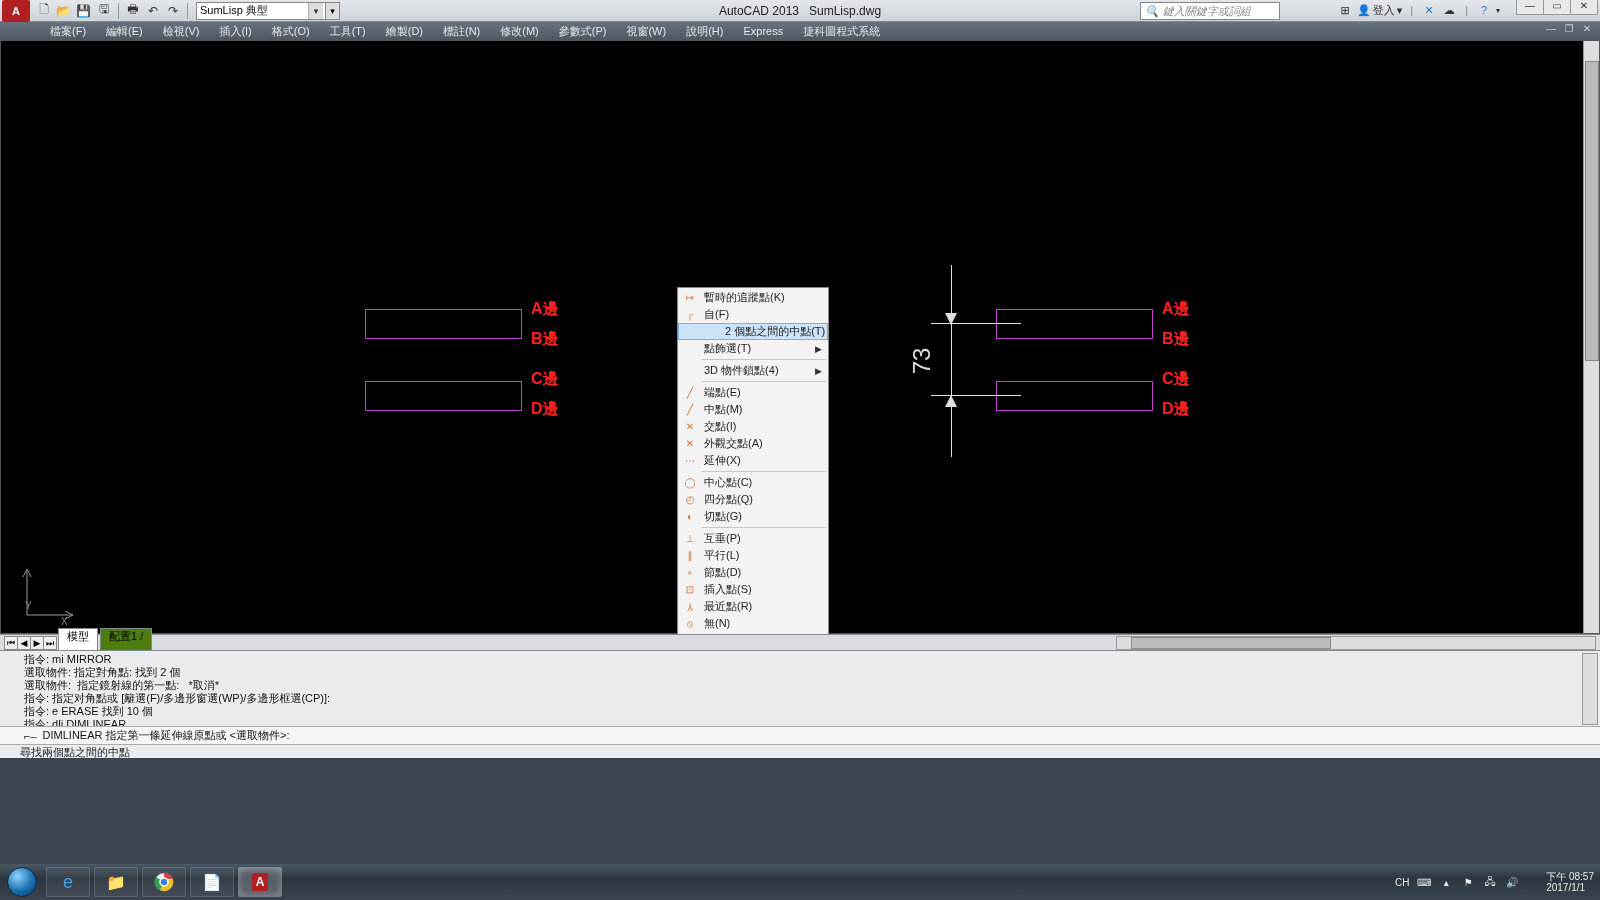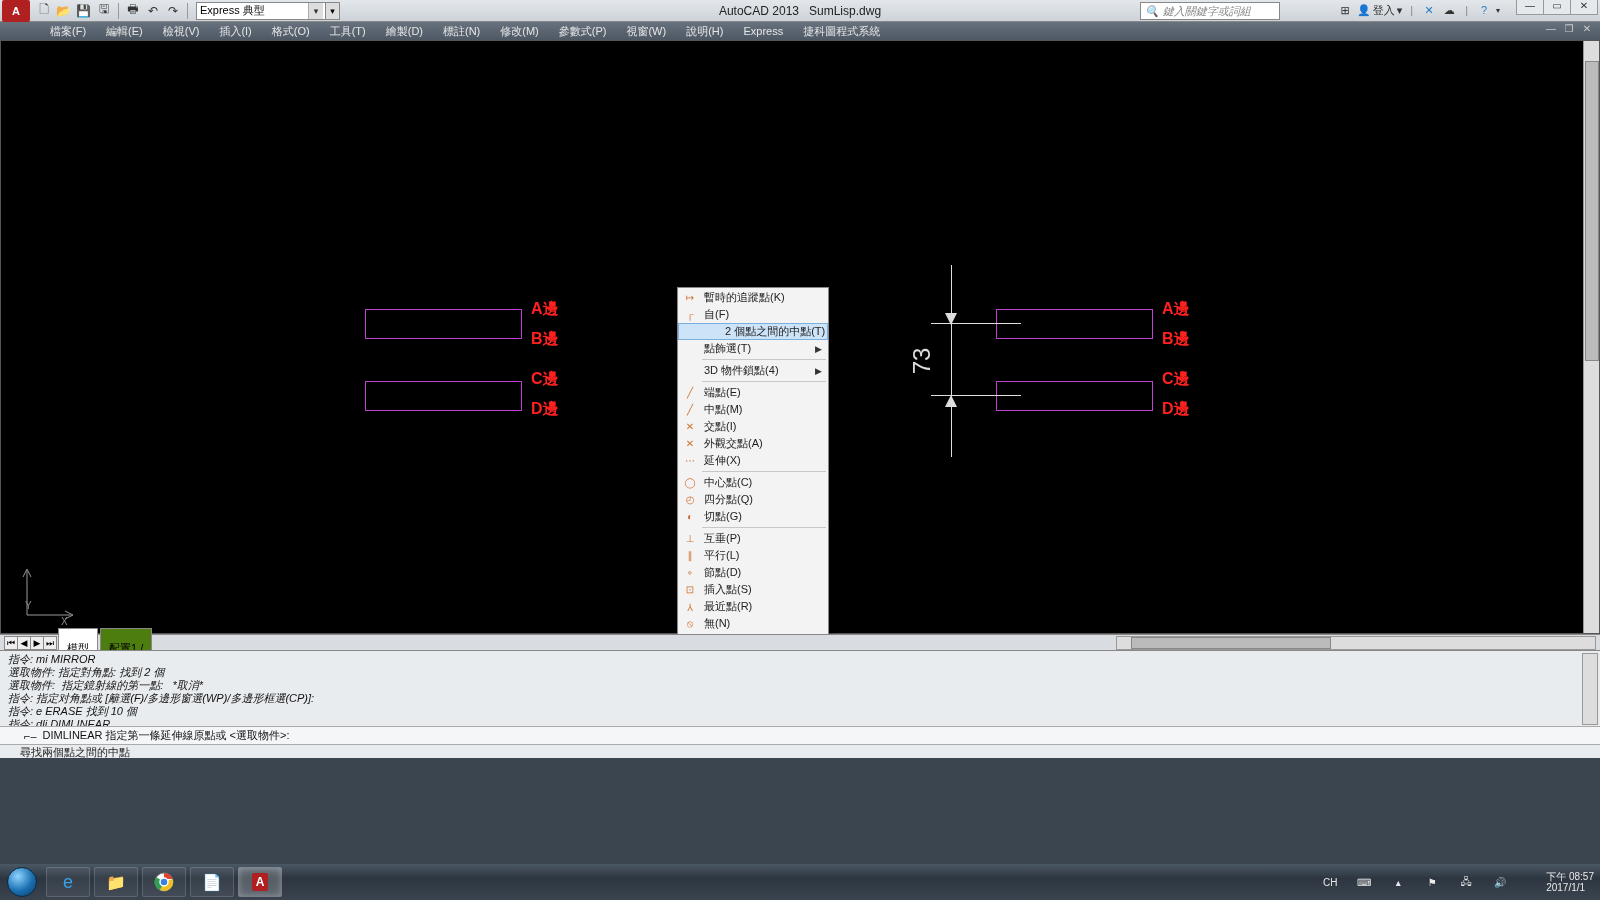--- a/index.html
+++ b/index.html
@@ -48,42 +48,42 @@
 .ctx .row { height:17px; display:flex; align-items:center; font-size:11px; color:#222; position:relative; padding-left:26px; }
 .ctx .row.hl { background:#cde3f8; border:1px solid #7ab0e0; height:17px;padding-left:46px; }
 .ctx .row .ic { position:absolute; left:4px; width:16px; height:14px; display:flex; align-items:center; justify-content:center; font-size:10px; color:#d07030; }
 .ctx .row .sub { position:absolute; right:6px; font-size:9px; color:#333; }
 .ctx hr { border:none; border-top:1px solid #c8c8c8; margin:2px 2px 2px 24px; }
 
 
 .tabrow { height:16px; background:#d9dde1; border-top:1px solid #888; display:flex; align-items:center; font-size:11px; position:relative; }
 .tabrow .nav { display:flex; margin-left:4px; }
 .tabrow .nav .nb { width:14px; height:14px; border:1px solid #888; background:#eee; text-align:center; line-height:12px; font-size:9px; margin-right:-1px; }
-.tabrow .tab { padding:12px 8px; height:30px; line-height:15px; border:1px solid #888; border-bottom:none; background:#fff; margin-left:2px; }
+.tabrow .tab { padding:0 8px; height:30px; line-height:15px; border:1px solid #888; border-bottom:none; background:#fff; margin-left:2px; }
 .tabrow .tab.inactive { background:#4d7c0f; }
 .tabrow .hscroll { position:absolute; right:4px; top:1px; width:480px; height:14px; background:#ddd; border:1px solid #999; }
 .tabrow .hscroll .thumb { position:absolute; left:14px; width:200px; height:12px; top:0; background:#bbb; border:1px solid #888; }
 
 
-.cmdhist { height:76px; background:#e9ecef; border-top:1px solid #888; font-family:Consolas,monospace; font-size:11px; color:#111; padding:2px 8px; line-height:12px; white-space:pre; overflow:hidden; position:relative;font-style:italic; }
+.cmdhist { height:76px; background:#e9ecef; border-top:1px solid #888; font-family:Consolas,monospace; font-size:11px; color:#111; padding:2px 24px; line-height:12px; white-space:pre; overflow:hidden; position:relative; }
 .cmdhist .vscroll { position:absolute; right:2px; top:2px; width:16px; height:72px; background:#ddd; border:1px solid #999; }
 
 
 .cmdline { height:18px; background:#f4f6f8; border-top:1px solid #aaa; display:flex; align-items:center; font-family:Consolas,monospace; font-size:11px; color:#111; padding-left:24px; }
 
 
 .status { height:14px; background:#e9ecef; border-top:1px solid #aaa; font-size:11px; color:#222; padding-left:20px; line-height:14px; }
 
 
 .taskbar { position:absolute; bottom:0; left:0; right:0; height:36px; background:linear-gradient(#4a5865,#2d3640 40%,#3a4450); display:flex; align-items:center; }
 .taskbar .start { width:44px; height:36px; display:flex; align-items:center; justify-content:center; }
 .taskbar .start .orb { width:30px; height:30px; border-radius:50%; background:radial-gradient(circle at 35% 30%,#8fd3ff,#1a6fb0 55%,#0b3a60); border:1px solid #0a2a44; }
 .taskbar .tb { width:44px; height:30px; margin:0 2px; border:1px solid rgba(255,255,255,.15); border-radius:2px; display:flex; align-items:center; justify-content:center; background:rgba(255,255,255,.05); }
 .taskbar .tb.active { background:rgba(255,255,255,.2); box-shadow:inset 0 0 6px rgba(255,255,255,.3); }
-.taskbar .tray { position:absolute; right:6px; display:flex; align-items:center; gap:20px; color:#eaeaea; font-size:10px; }
+.taskbar .tray { position:absolute; right:6px; display:flex; align-items:center; gap:8px; color:#eaeaea; font-size:10px; }
 .taskbar .tray .clock { text-align:left; line-height:11px; margin-left:19px; }
 .taskbar .tray .ic { width:14px; height:14px; display:flex; align-items:center; justify-content:center; }
 
 svg { display:block; }
 </style>
 </head>
 <body>
 
 <div class="titlebar">
   <div class="app-logo">A</div>
@@ -92,21 +92,21 @@
     <span class="qbtn">📂</span>
     <span class="qbtn">💾</span>
     <span class="qbtn">🖫</span>
     <span class="sep"></span>
     <span class="qbtn">🖶</span>
     <span class="qbtn">↶</span>
     <span class="qbtn">↷</span>
     <span class="sep"></span>
   </div>
   <div class="ws-combo">
-      <span>Express 典型</span>
+      <span>SumLisp 典型</span>
     </div>
   <div class="ws-extra">▾</div>
 
   <div class="title-center">
     <span>AutoCAD 2013</span>&nbsp;&nbsp;
     <span>SumLisp.dwg</span>
   </div>
 
   <div class="search-box">
     <span style="margin-right:4px">🔍</span>

